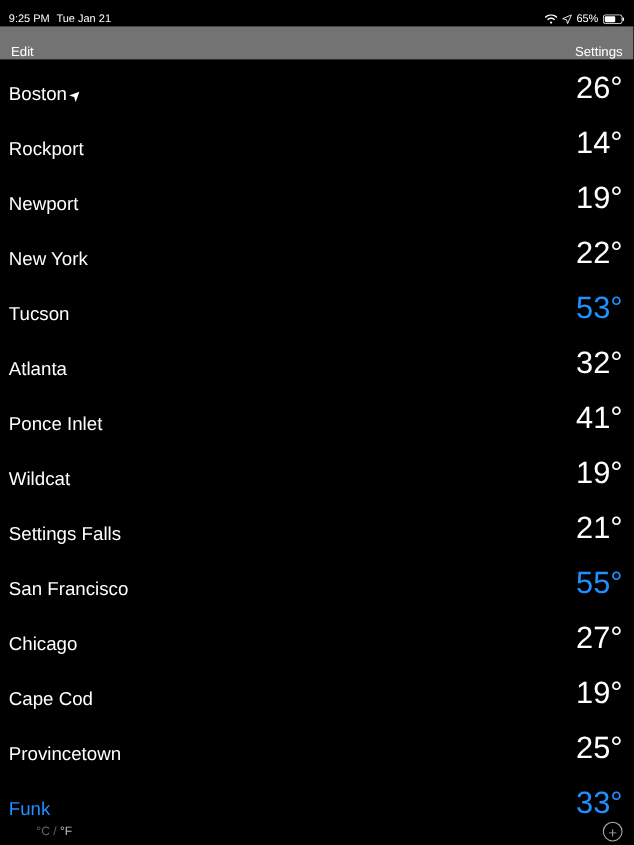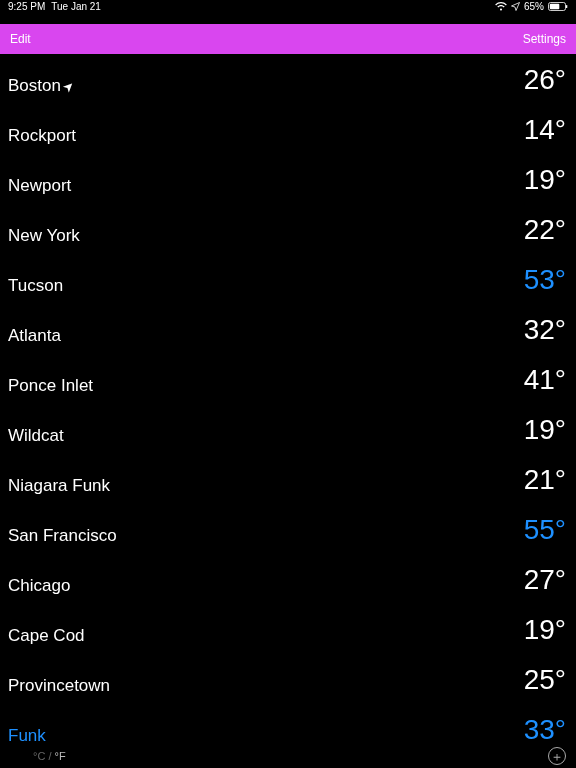--- a/index.html
+++ b/index.html
@@ -10,39 +10,39 @@
     color: #fff;
     font-family: -apple-system, "Helvetica Neue", Helvetica, Arial, sans-serif;
     overflow: hidden;
     position: relative;
   }
 
   
   .status-bar {
     height: 20px;
     display: flex;
-    align-items: flex-end;
+    align-items: flex-start;
     padding: 12px 8px;
     font-size: 10px;
     color: #fff;
   }
   .status-left { display: flex; align-items: center; gap: 6px; }
   .status-right { margin-left: auto; display: flex; align-items: center; gap: 4px; }
   .status-right svg { display: block; }
 
   
   .nav-bar {
     height: 30px;
     display: flex;
-    align-items: center;
+    align-items: flex-end;
     justify-content: space-between;
     padding: 0 10px;
     font-size: 12px;
     color: #fff;
-    background: #d946ef;
+    background: #737373;
   }
   .nav-bar .btn { cursor: pointer; }
 
   
   .list {
     position: absolute;
     top: 46px;
     bottom: 24px;
     left: 0;
     right: 0;
@@ -164,21 +164,21 @@
     </div>
     <div class="row">
       <div class="city">Ponce Inlet</div>
       <div class="temp">41°</div>
     </div>
     <div class="row">
       <div class="city">Wildcat</div>
       <div class="temp">19°</div>
     </div>
     <div class="row">
-      <div class="city">Niagara Funk</div>
+      <div class="city">Settings Falls</div>
       <div class="temp">21°</div>
     </div>
     <div class="row">
       <div class="city">San Francisco</div>
       <div class="temp temp-highlight">55°</div>
     </div>
     <div class="row">
       <div class="city">Chicago</div>
       <div class="temp">27°</div>
     </div>

